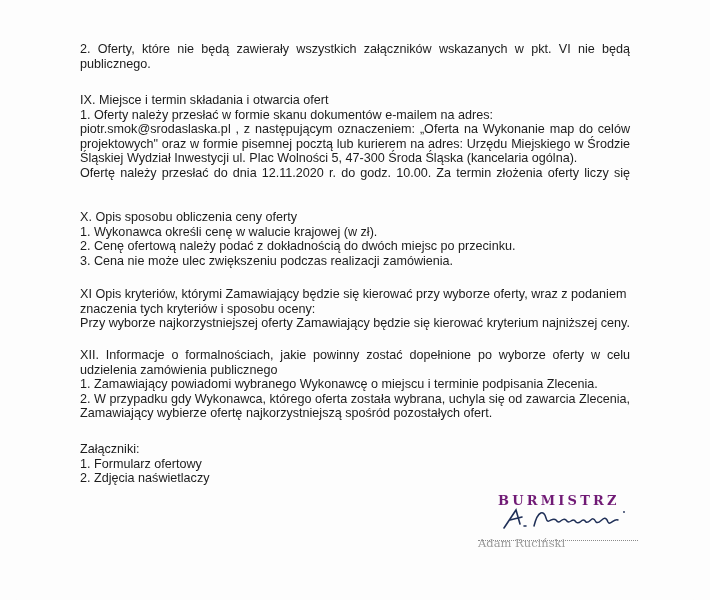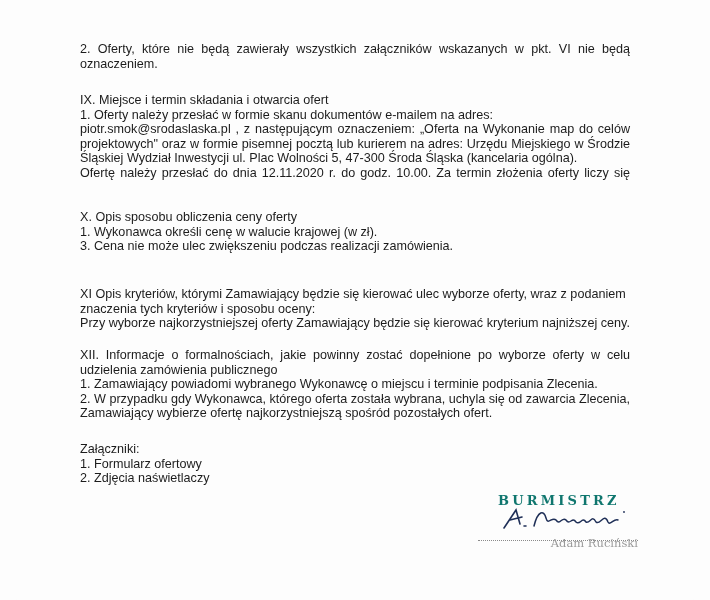--- a/index.html
+++ b/index.html
@@ -44,21 +44,21 @@
       height: 70px;
     }
     .stamp-title {
       position: absolute;
       left: 20px;
       top: 4px;
       font-family: "DejaVu Serif", serif;
       font-weight: bold;
       font-size: 13px;
       letter-spacing: 3.2px;
-      color: #0f766e;
+      color: #701a75;
       white-space: nowrap;
     }
     .handwriting {
       position: absolute;
       left: 22px;
       top: 14px;
       width: 130px;
       height: 26px;
     }
     .dotted-line {
@@ -66,55 +66,56 @@
       left: 0px;
       top: 50px;
       width: 160px;
       border-top: 1px dotted #8a8a8a;
     }
     .stamp-name {
       position: absolute;
       left: 0;
       top: 46px;
       width: 160px;
-      text-align: right;
+      text-align: left;
       font-family: "DejaVu Serif", serif;
       font-size: 11.5px;
       color: #9a9a9a;
       white-space: nowrap;
       background: transparent;
     }
   </style>
 </head>
 <body>
 
 <div class="page">
 
   <div class="block" style="top:42px;">
     <span class="justify">2. Oferty, które nie będą zawierały wszystkich załączników wskazanych w pkt. VI nie będą</span>
-    <span class="line">oznaczeniem.</span>
+    <span class="line">publicznego.</span>
   </div>
 
   <div class="block" style="top:93px;">
     <span class="line">IX. Miejsce i termin składania i otwarcia ofert</span>
     <span class="line">1. Oferty należy przesłać w formie skanu dokumentów e-mailem na adres:</span>
     <span class="justify">piotr.smok@srodaslaska.pl , z następującym oznaczeniem: „Oferta na Wykonanie map do celów</span>
     <span class="justify">projektowych" oraz w formie pisemnej pocztą lub kurierem na adres: Urzędu Miejskiego w Środzie</span>
     <span class="line">Śląskiej Wydział Inwestycji ul. Plac Wolności 5, 47-300 Środa Śląska (kancelaria ogólna).</span>
     <span class="justify">Ofertę należy przesłać do dnia 12.11.2020 r. do godz. 10.00. Za termin złożenia oferty liczy się</span>
   </div>
 
   <div class="block" style="top:210px;">
     <span class="line">X. Opis sposobu obliczenia ceny oferty</span>
     <span class="line">1. Wykonawca określi cenę w walucie krajowej (w zł).</span>
+    <span class="line">2. Cenę ofertową należy podać z dokładnością do dwóch miejsc po przecinku.</span>
     <span class="line">3. Cena nie może ulec zwiększeniu podczas realizacji zamówienia.</span>
   </div>
 
   <div class="block" style="top:287px;">
-    <span class="line">XI Opis kryteriów, którymi Zamawiający będzie się kierować ulec wyborze oferty, wraz z podaniem</span>
+    <span class="line">XI Opis kryteriów, którymi Zamawiający będzie się kierować przy wyborze oferty, wraz z podaniem</span>
     <span class="line">znaczenia tych kryteriów i sposobu oceny:</span>
     <span class="line">Przy wyborze najkorzystniejszej oferty Zamawiający będzie się kierować kryterium najniższej ceny.</span>
   </div>
 
   <div class="block" style="top:348px;">
     <span class="justify">XII. Informacje o formalnościach, jakie powinny zostać dopełnione po wyborze oferty w celu</span>
     <span class="line">udzielenia zamówienia publicznego</span>
     <span class="line">1. Zamawiający powiadomi wybranego Wykonawcę o miejscu i terminie podpisania Zlecenia.</span>
     <span class="line">2. W przypadku gdy Wykonawca, którego oferta została wybrana, uchyla się od zawarcia Zlecenia,</span>
     <span class="line">Zamawiający wybierze ofertę najkorzystniejszą spośród pozostałych ofert.</span>

